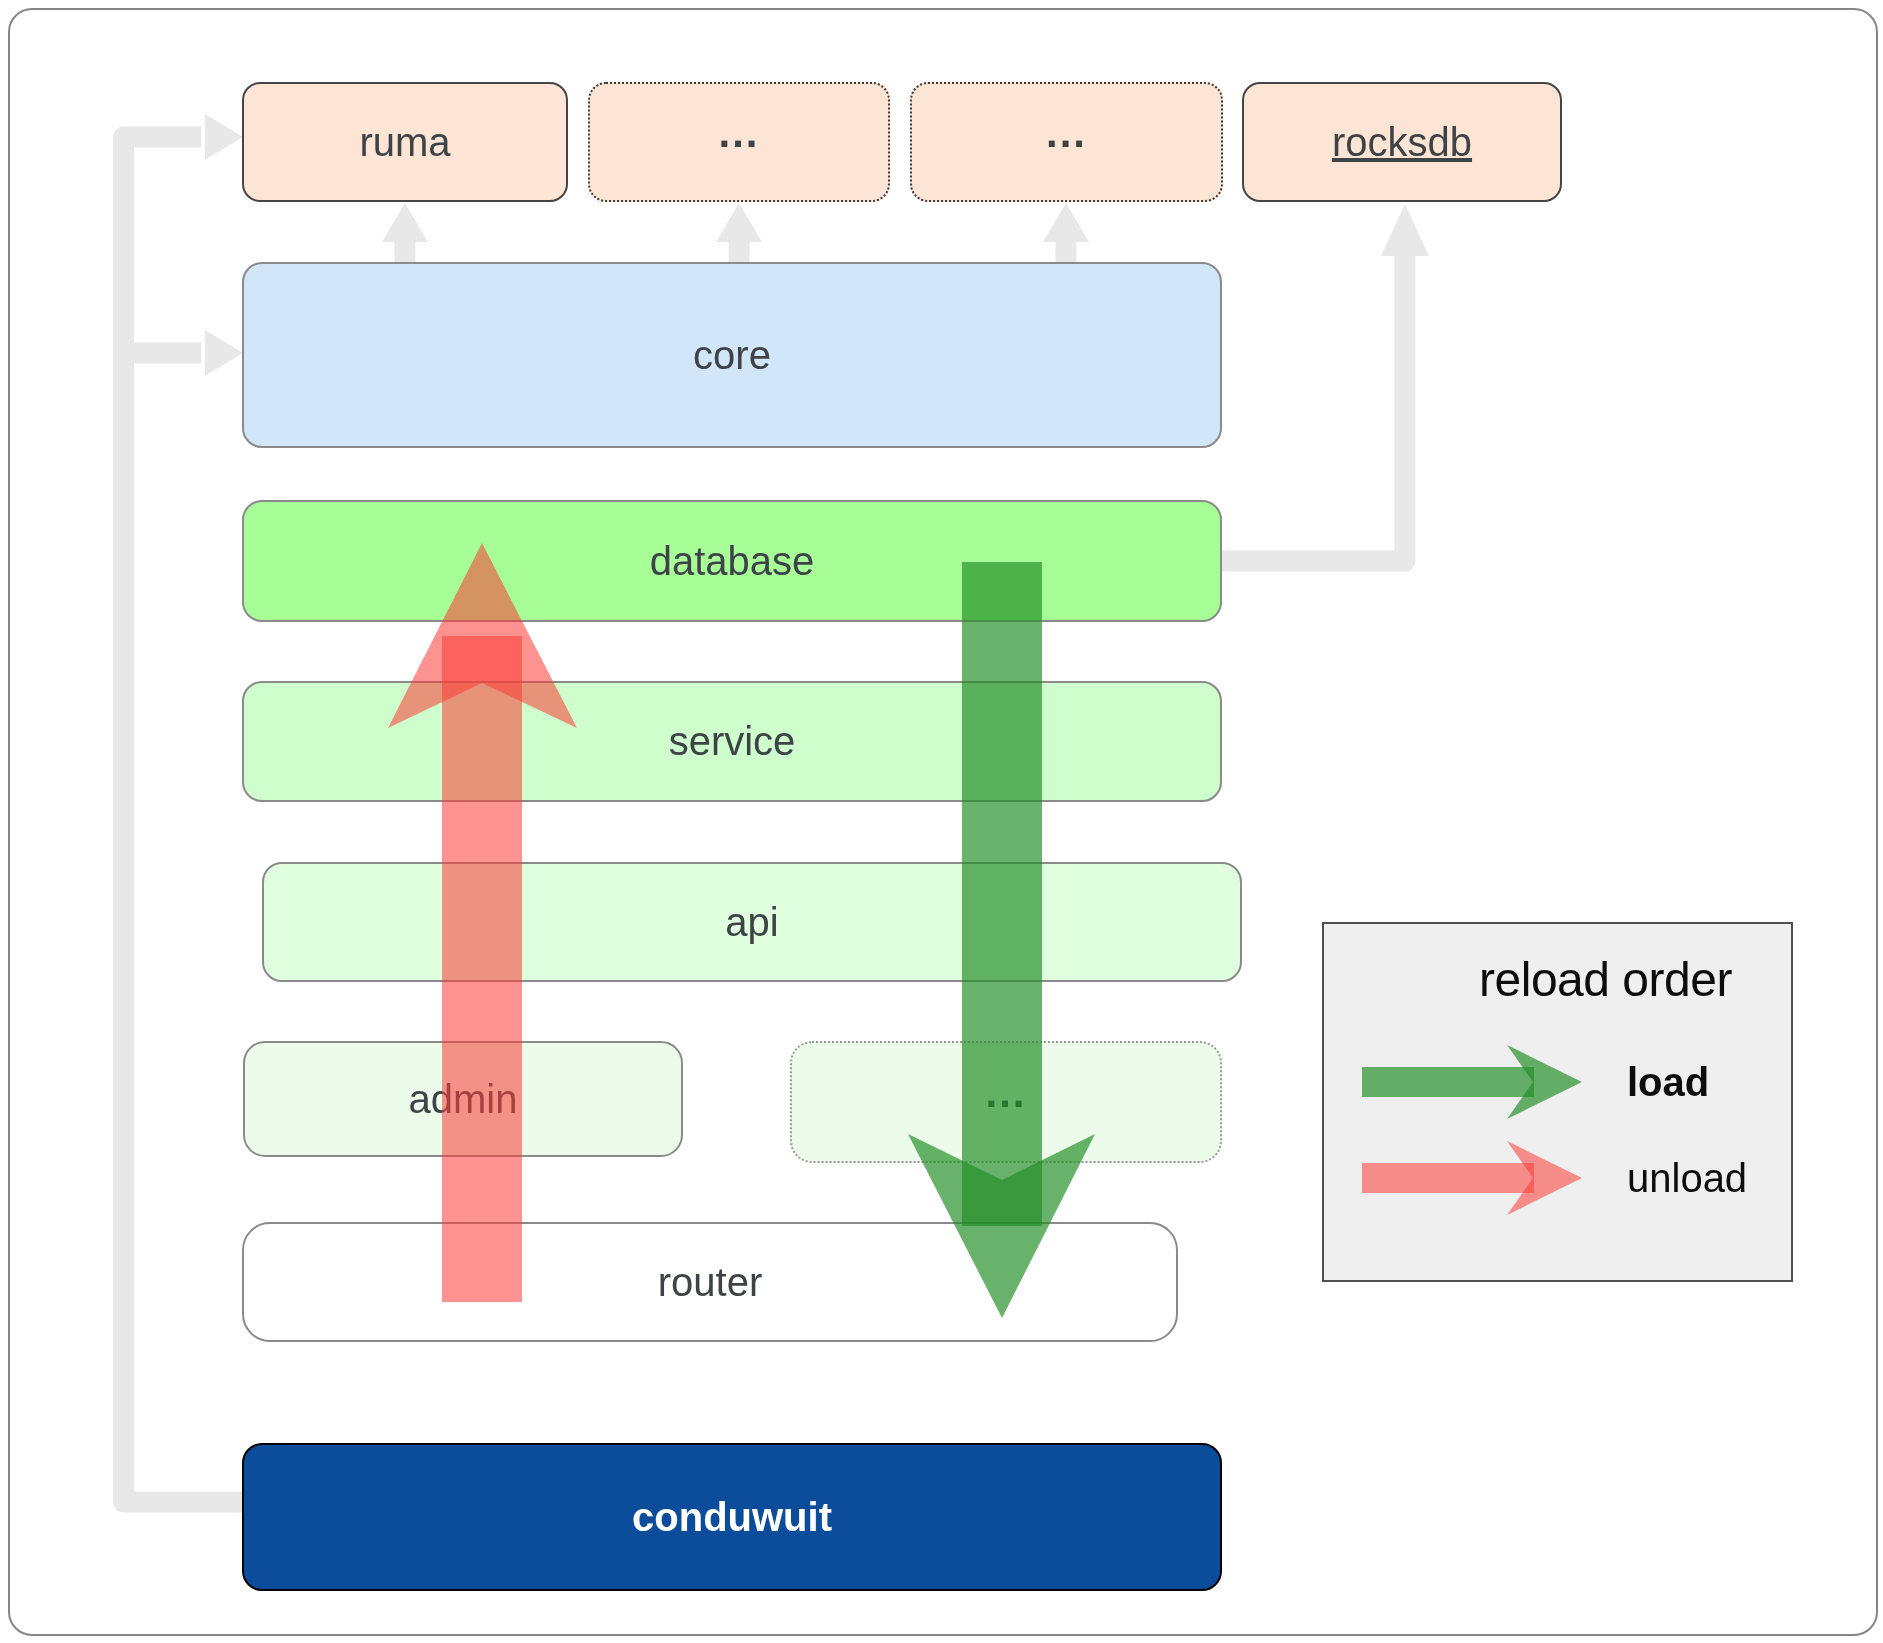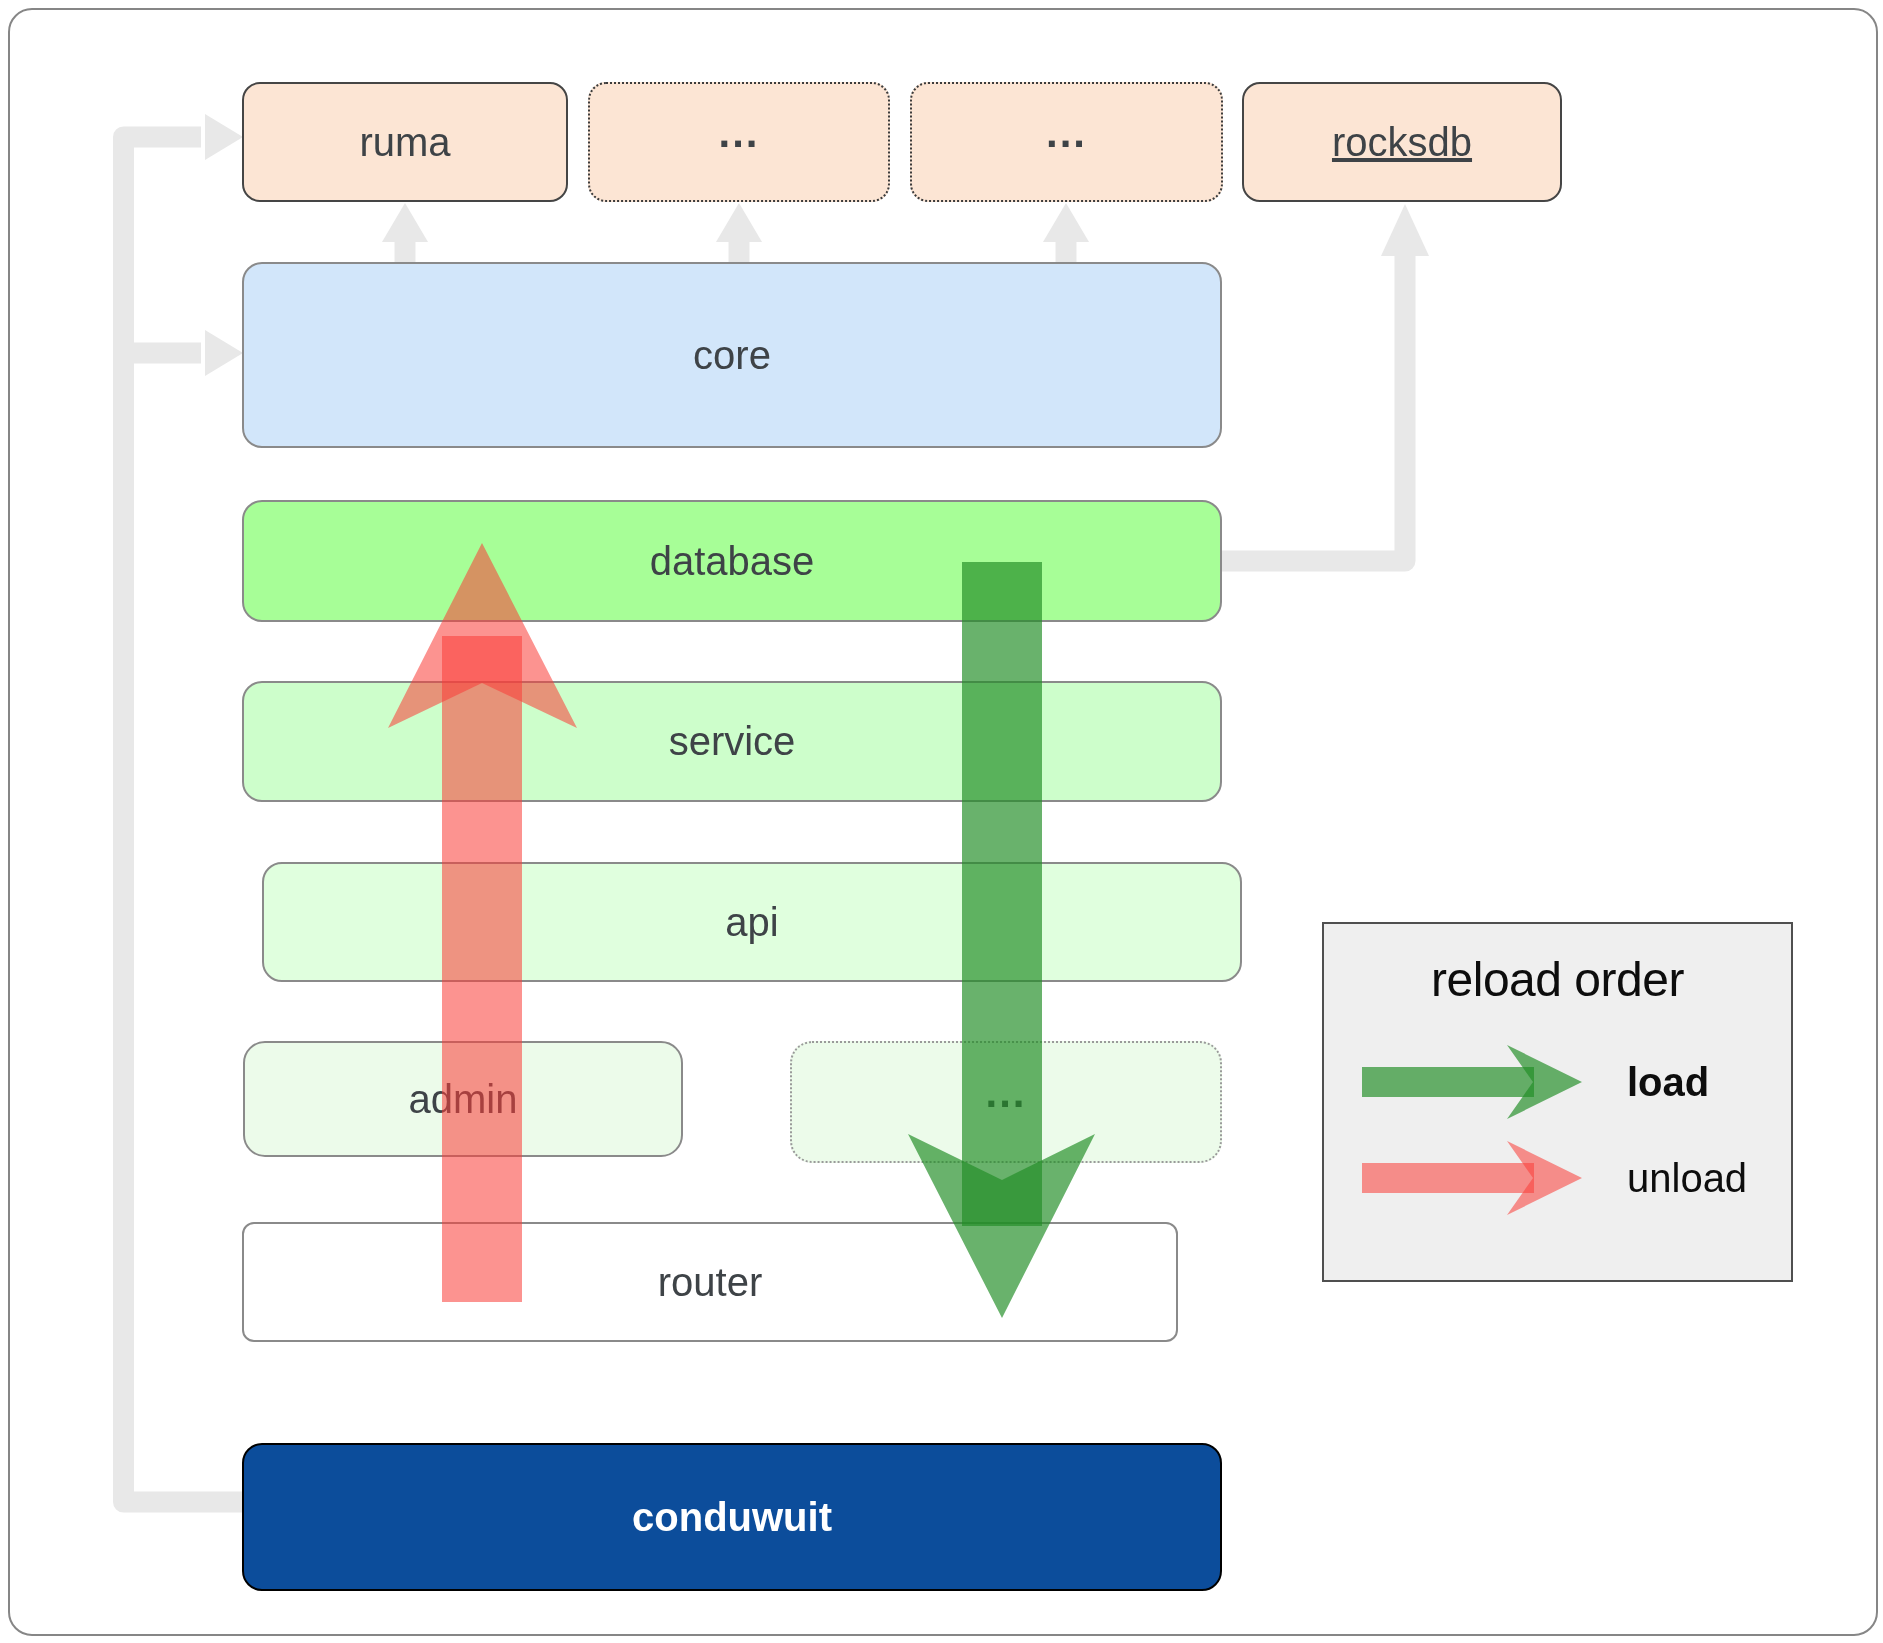--- a/index.html
+++ b/index.html
@@ -32,29 +32,29 @@
     border:2px solid var(--border_gray);border-radius:20px;}
   .n-service{left:242px;top:681px;width:980px;height:121px;background:var(--node_green_light);
     border:2px solid var(--border_gray);border-radius:20px;}
   .n-api{left:242px;top:862px;width:980px;height:120px;background:var(--node_green_lighter);
     border:2px solid var(--border_gray);border-radius:20px;margin-left:20px;}
   .n-admin{left:243px;top:1041px;width:440px;height:116px;background:var(--node_green_faint);
     border:2px solid var(--border_gray);border-radius:22px;}
   .n-ell3{left:790px;top:1041px;width:432px;height:122px;background:var(--node_green_faint);
     border:2px dotted #9a9a9a;border-radius:22px;}
   .n-router{left:242px;top:1222px;width:936px;height:120px;background:#fff;
-    border:2px solid var(--border_gray);border-radius:12px;text-align:center;}
+    border:2px solid var(--border_gray);border-radius:28px;text-align:center;}
   .n-conduwuit{left:242px;top:1443px;width:980px;height:148px;background:var(--node_navy);
     border:2.5px solid #000;border-radius:20px;color:#fff;font-weight:600;align-items:center;}
   .ellipsis .lbl{font-weight:700;letter-spacing:2px;transform:translateY(-9px);font-size:42px;}
   
   .legend{position:absolute;left:1322px;top:922px;width:471px;height:360px;
     background:var(--legend_bg);border:2.5px solid #4f4f4f;box-sizing:border-box;}
   .legend-title{position:absolute;left:0;top:28px;width:100%;text-align:center;
-    font-size:48px;color:#0d0d0d;letter-spacing:-0.5px;}
+    font-size:48px;color:#0d0d0d;letter-spacing:-0.5px;padding-left:48px;}
   .legend-label{position:absolute;font-size:40px;color:#0d0d0d;}
   .legend-label.load{left:303px;top:136px;font-weight:bold;}
   .legend-label.unload{left:303px;top:232px;}
   svg.overlay{position:absolute;left:0;top:0;pointer-events:none;}
 </style>
 </head>
 <body>
 
 <div class="canvas">
 

